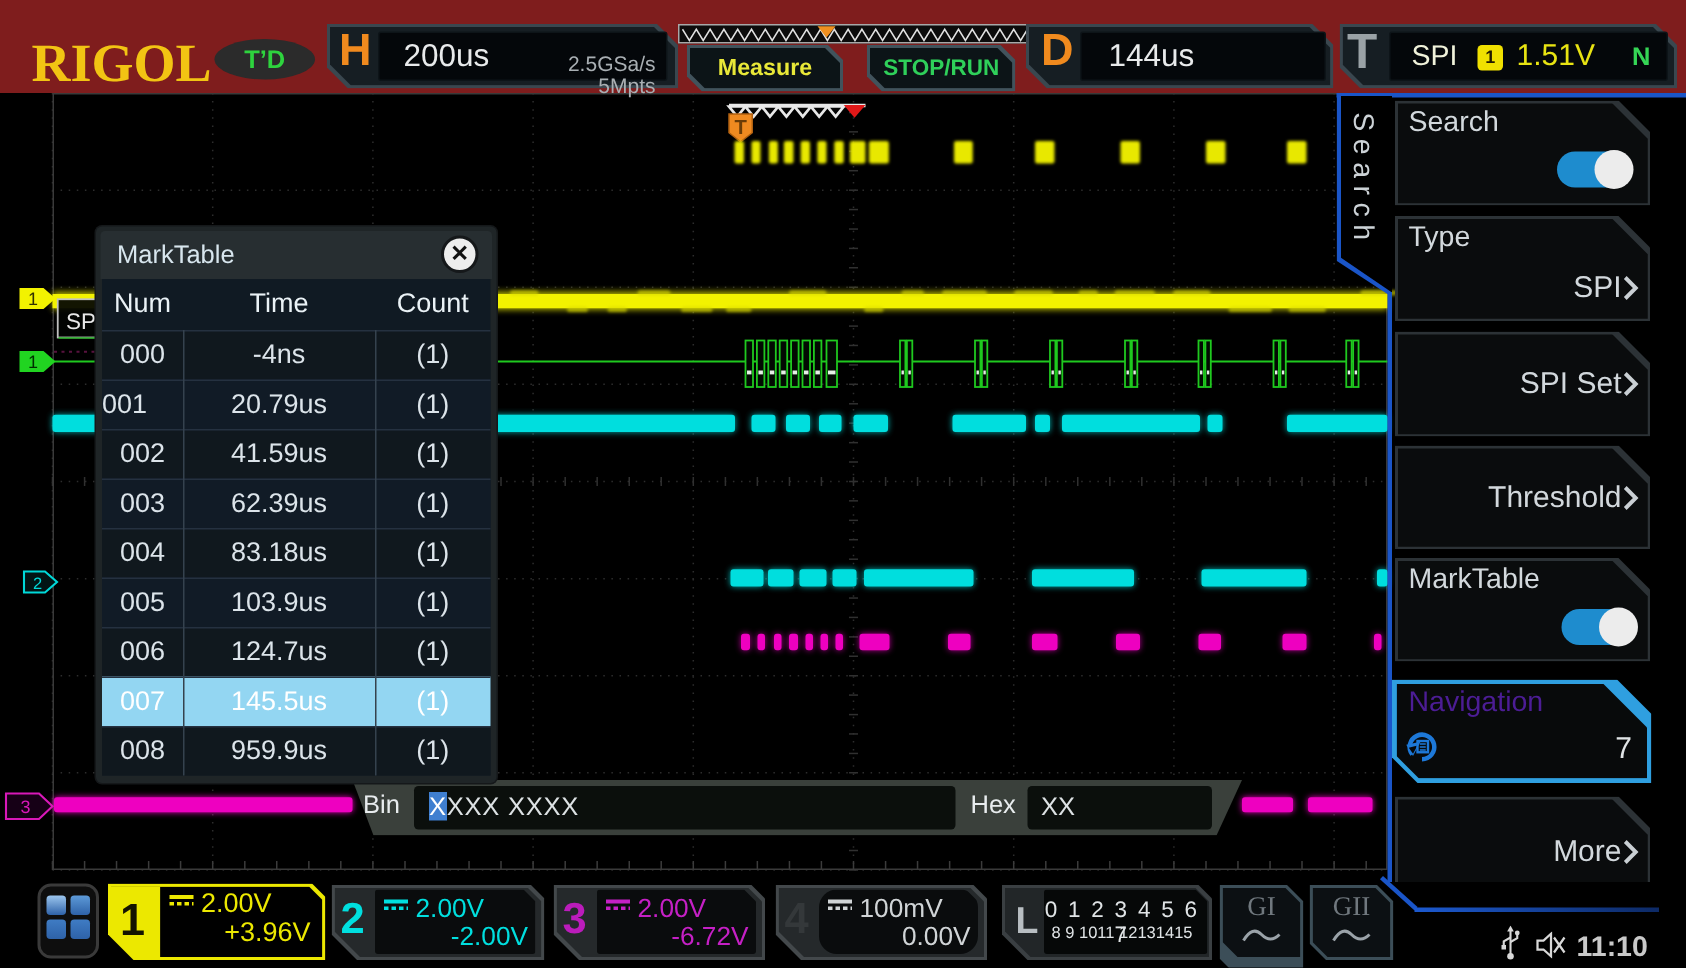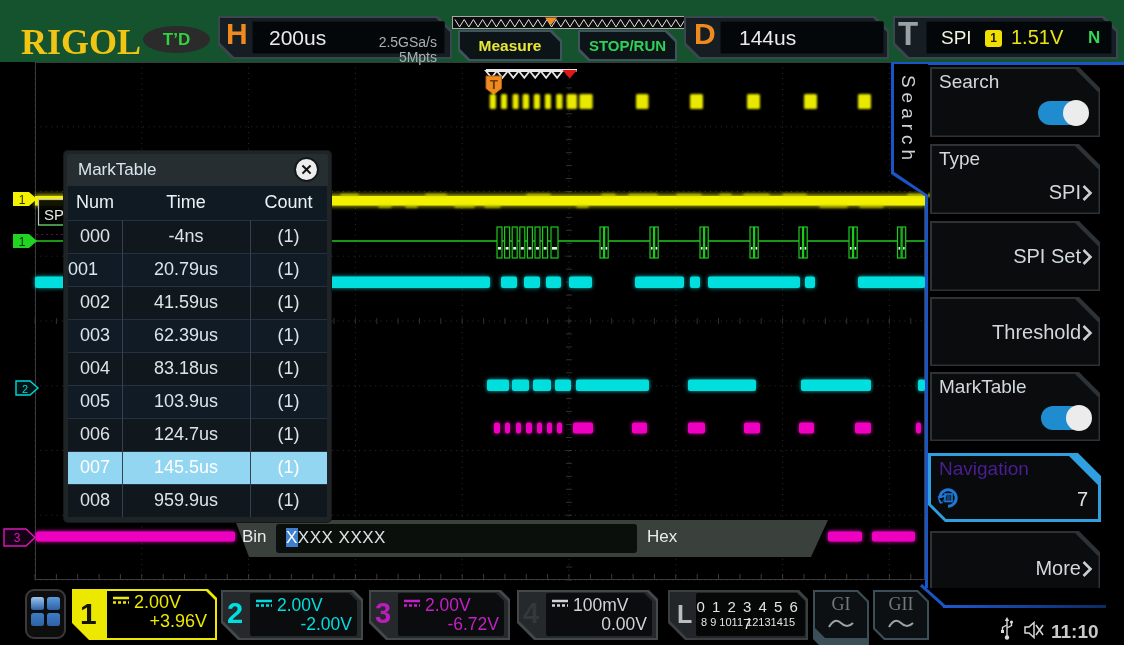--- a/index.html
+++ b/index.html
@@ -341,21 +341,21 @@
       <polygon points="16,381 30,381 38,388 30,395 16,395" fill="#021414" stroke="#00d8d8" stroke-width="1.4"></polygon>
       <text x="25" y="392.5" font-family="Liberation Sans, sans-serif" font-size="11" fill="#00d8d8" text-anchor="middle">2</text>
       <polygon points="4,529 26,529 35,537.5 26,546 4,546" fill="#160016" stroke="#d818b8" stroke-width="1.4"></polygon>
       <text x="17" y="542" font-family="Liberation Sans, sans-serif" font-size="12" fill="#d818b8" text-anchor="middle">3</text>
       <rect x="38.5" y="199.5" width="60" height="25.5" fill="rgba(2,4,2,0.93)" stroke="#c0c0c0" stroke-width="1.2"></rect>
       <text x="44" y="219.5" font-family="Liberation Sans, sans-serif" font-size="15" fill="#e8e8e8">SPI</text>
       <line x1="39" y1="225.4" x2="99" y2="225.4" stroke="#1fae1f" stroke-width="1"></line>
       <line x1="36" y1="234.5" x2="99" y2="234.5" stroke="#58123f" stroke-width="1.2" stroke-dasharray="2 3"></line>
     </svg>
   </div>
-<div class="abs" style="left:0;top:0;width:1124px;height:62px;background:#14532d;z-index:3">
+<div class="abs" style="left:0;top:0;width:1124px;height:62px;background:#7f1d1d;z-index:3">
     <div class="abs" style="left:21px;top:21px;font-family:'Liberation Serif',serif;font-weight:bold;font-size:36px;color:#f2c413;letter-spacing:0px">RIGOL</div>
     <div class="abs" style="left:143px;top:26px;width:67px;height:27px;border-radius:50%;background:#2b2b2b;text-align:center;line-height:27px;font-size:17px;font-weight:bold;color:#2ed33e">T’D</div>
     <div class="abs chamf" style="left:218px;top:16px;width:234px;height:43px;background:#3a474f">
       <div class="abs chamf" style="left:2px;top:2px;width:230px;height:39px;background:#161e23"></div>
     </div>
     <div class="abs" style="left:226px;top:17px;font-size:30px;font-weight:bold;color:#f08a1e">H</div>
     <div class="abs" style="left:252px;top:21px;width:193px;height:33px;background:#04070a;border:1px solid #0d1418;border-radius:2px">
       <div class="abs" style="left:16px;top:4px;font-size:21px;color:#e8eaeb">200us</div>
       <div class="abs" style="right:7px;top:13px;font-size:14px;color:#a9afb3;text-align:right;line-height:14.5px">2.5GSa/s<br>5Mpts</div>
     </div>
@@ -463,20 +463,23 @@
       <polygon points="1,6 5,6 10,1.5 10,16.5 5,12 1,12" fill="none" stroke="#d8d8d8" stroke-width="1.5"></polygon>
       <path d="M12,4 L19,14 M19,4 L12,14" stroke="#d8d8d8" stroke-width="1.5" fill="none"></path>
     </svg></div>
 <div class="abs" style="left:1051px;top:621px;font-size:19px;font-weight:bold;color:#c9c9c9;z-index:5">11:10</div>
 <div class="abs" style="left:235px;top:520px;width:593px;height:37px;background:#3a403b;clip-path:polygon(0 0,100% 0,calc(100% - 17px) 100%,14px 100%);z-index:4">
     <div class="abs" style="left:7px;top:7px;font-size:17px;color:#e8ecee">Bin</div>
     <div class="abs" style="left:41px;top:4px;width:361px;height:29px;background:#0b0f0c;border-radius:3px">
       <div class="abs" style="left:10px;top:4px;font-size:17px;color:#dde2e4;letter-spacing:0.5px"><span style="background:#3f7fd0;color:#fff">X</span>XXX&nbsp;XXXX</div>
     </div>
     <div class="abs" style="left:412px;top:7px;font-size:17px;color:#e8ecee">Hex</div>
+    <div class="abs" style="left:450px;top:4px;width:123px;height:29px;background:#0b0f0c;border-radius:3px">
+      <div class="abs" style="left:9px;top:4px;font-size:17px;color:#dde2e4">XX</div>
+    </div>
   </div>
 <div class="abs" style="left:64px;top:151px;width:267px;height:371px;background:#1f2527;border-radius:4px;z-index:6;box-shadow:0 0 0 1px #15181a">
     <div class="abs" style="left:3px;top:3px;width:261px;height:32px;background:#272e31;border-radius:3px 3px 0 0">
       <div class="abs" style="left:11px;top:6px;font-size:17px;color:#d8e6ee">MarkTable</div>
       <div class="abs" style="left:227px;top:3px;width:25px;height:25px;border-radius:50%;background:#ededed;border:2px solid #15181a;text-align:center;line-height:21px;font-size:15px;font-weight:bold;color:#101010">✕</div>
     </div>
     <div class="abs" style="left:4px;top:35px;width:259px;height:331px;background:#101a23">
       <div class="abs" style="left:0;top:0;width:259px;height:34px;font-size:18px;color:#eaf2f6">
         <span class="abs" style="left:0;width:54px;text-align:center;top:6px">Num</span>
         <span class="abs" style="left:54px;width:128px;text-align:center;top:6px">Time</span>
@@ -569,21 +572,21 @@
           <path d="M1,2 L17,2" stroke="#c520c5" stroke-width="2.6"></path>
           <path d="M1,6.5 L17,6.5" stroke="#c520c5" stroke-width="2.4" stroke-dasharray="3 2"></path>
         </svg>
         <div class="abs" style="left:27px;top:2px;font-size:17.5px;color:#c520c5">2.00V</div>
         <div class="abs" style="right:5px;top:21px;font-size:17.5px;color:#c520c5">-6.72V</div>
       </div>
     </div>
     <div class="abs chbox" style="left:517px;top:2px;width:141px;height:50px;background:#43484b">
       <div class="abs chbox" style="left:2px;top:2px;width:137px;height:46px;background:#25292b"></div>
       <div class="abs" style="left:6px;top:7px;font-size:29px;font-weight:bold;color:#34383a">4</div>
-      <div class="abs" style="left:29px;top:3px;width:106px;height:43px;background:#0a0c0d;border-radius:2px;clip-path:polygon(0 0,calc(100% - 8px) 0,100% 8px,100% 100%,0 100%)">
+      <div class="abs" style="left:29px;top:3px;width:106px;height:43px;background:#0a0c0d;border-radius:12px;clip-path:polygon(0 0,calc(100% - 8px) 0,100% 8px,100% 100%,0 100%)">
         <svg width="18" height="8" viewBox="0 0 18 8" style="position:absolute;left:5px;top:6px">
           <path d="M1,2 L17,2" stroke="#d0d4d6" stroke-width="2.6"></path>
           <path d="M1,6.5 L17,6.5" stroke="#d0d4d6" stroke-width="2.4" stroke-dasharray="3 2"></path>
         </svg>
         <div class="abs" style="left:27px;top:2px;font-size:17.5px;color:#d0d4d6">100mV</div>
         <div class="abs" style="right:5px;top:21px;font-size:17.5px;color:#d0d4d6">0.00V</div>
       </div>
     </div>
     <div class="abs chbox" style="left:668px;top:2px;width:140px;height:50px;background:#3a3f42">
       <div class="abs chbox" style="left:2px;top:2px;width:136px;height:46px;background:#222628"></div>

